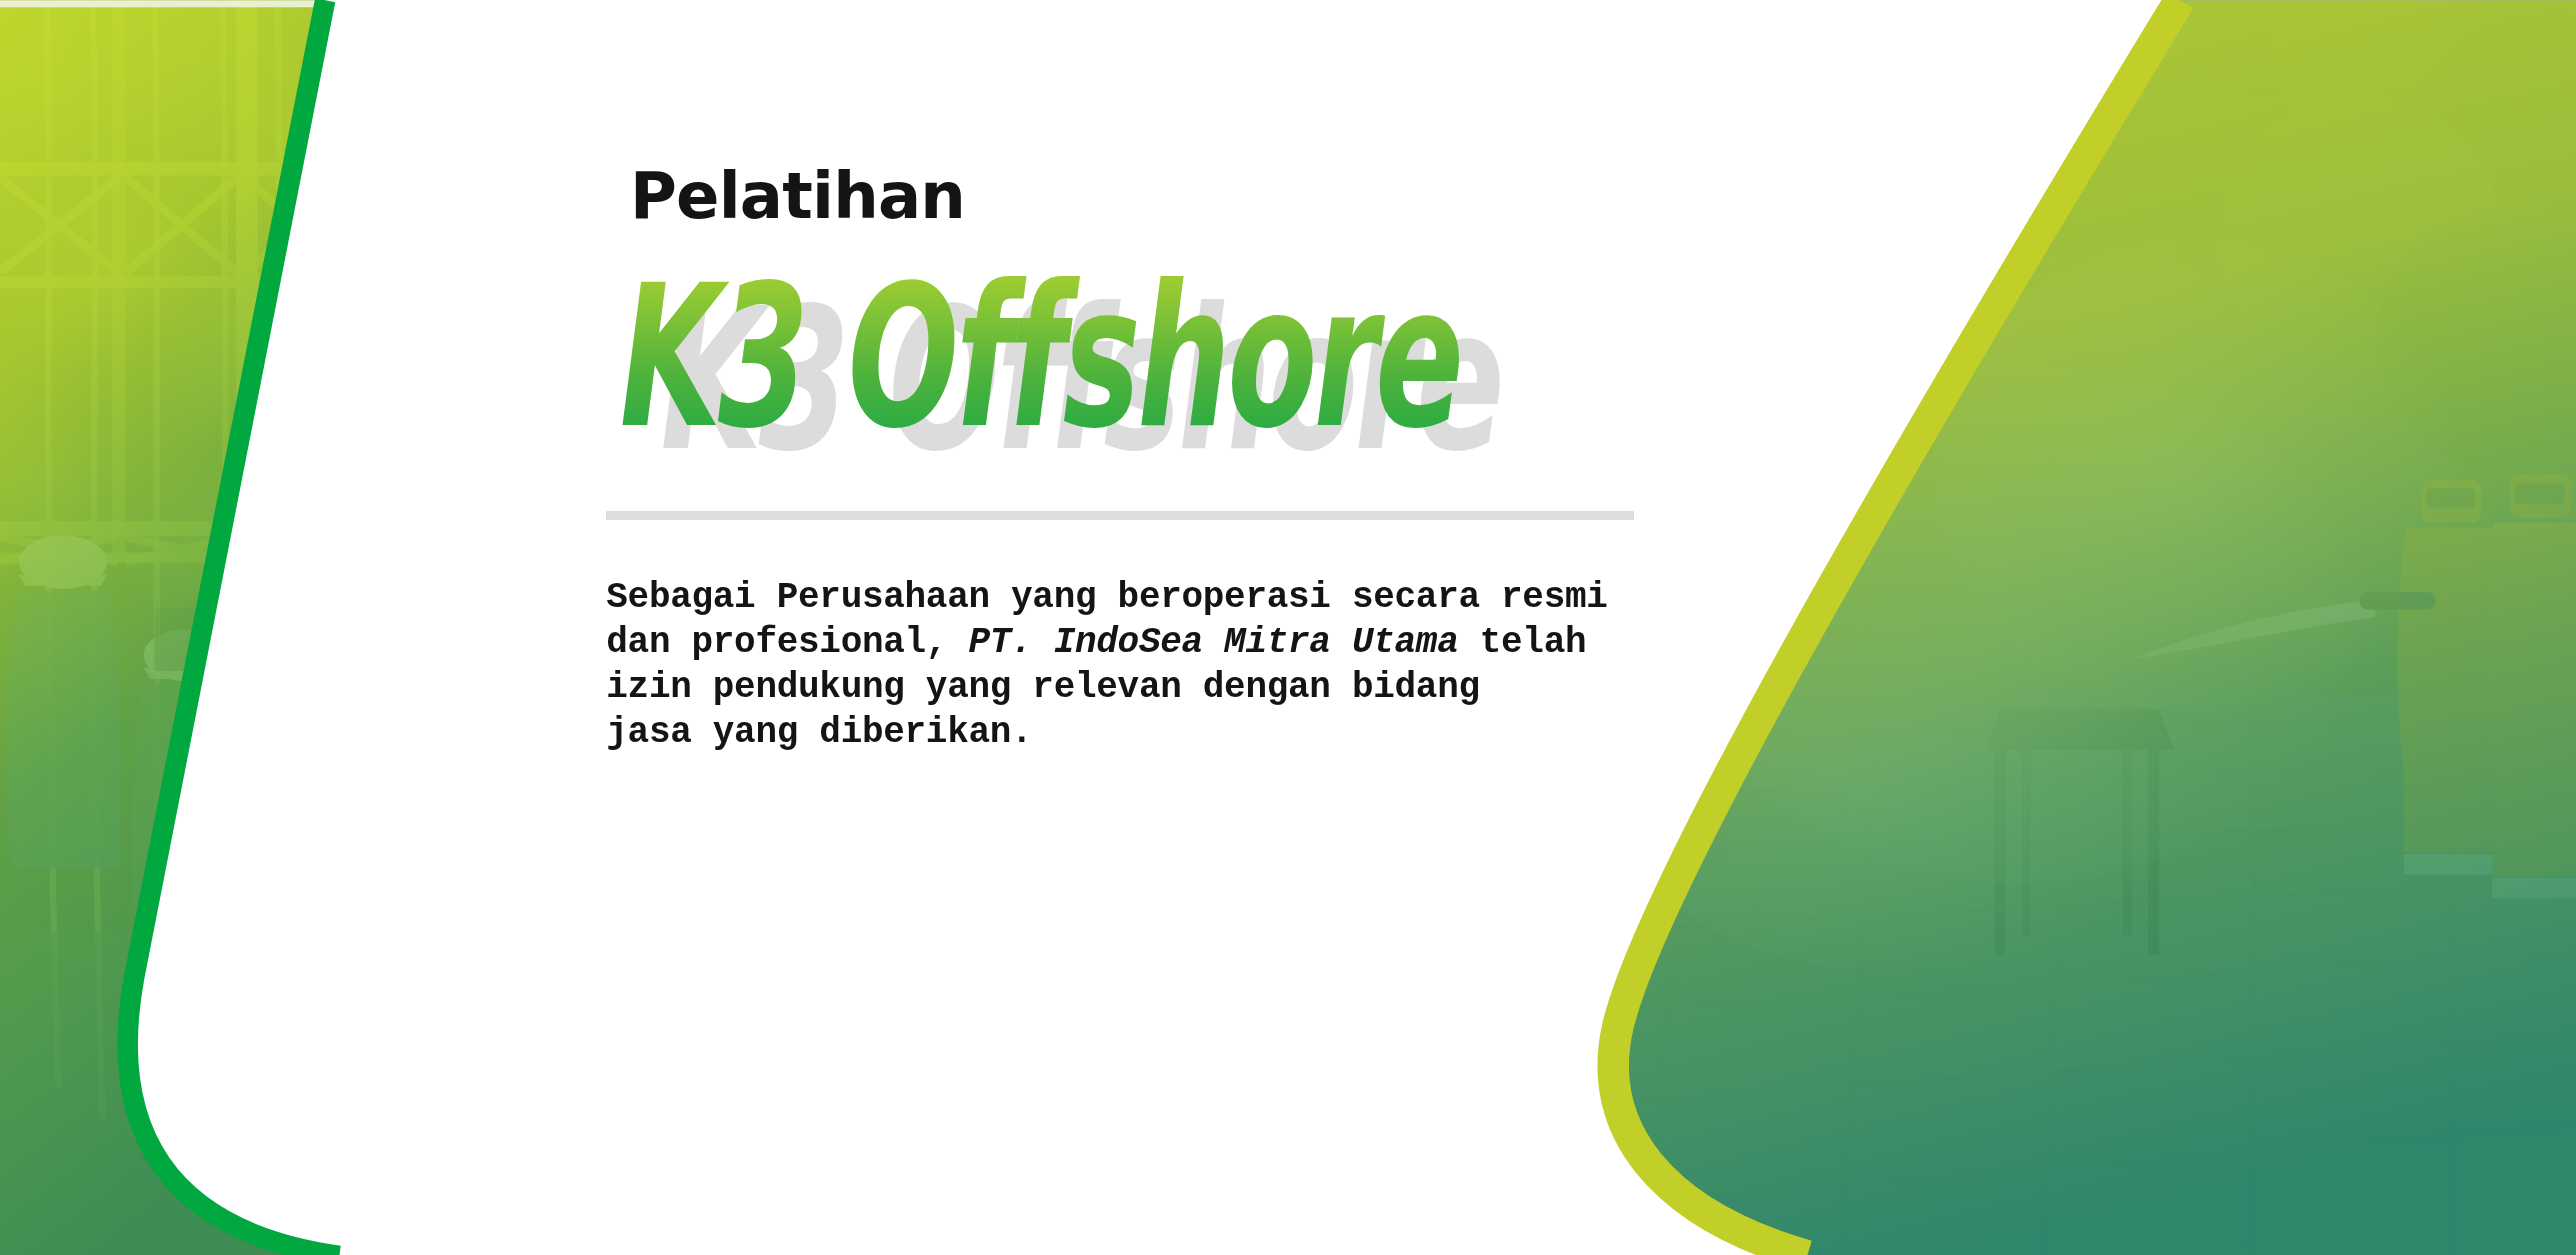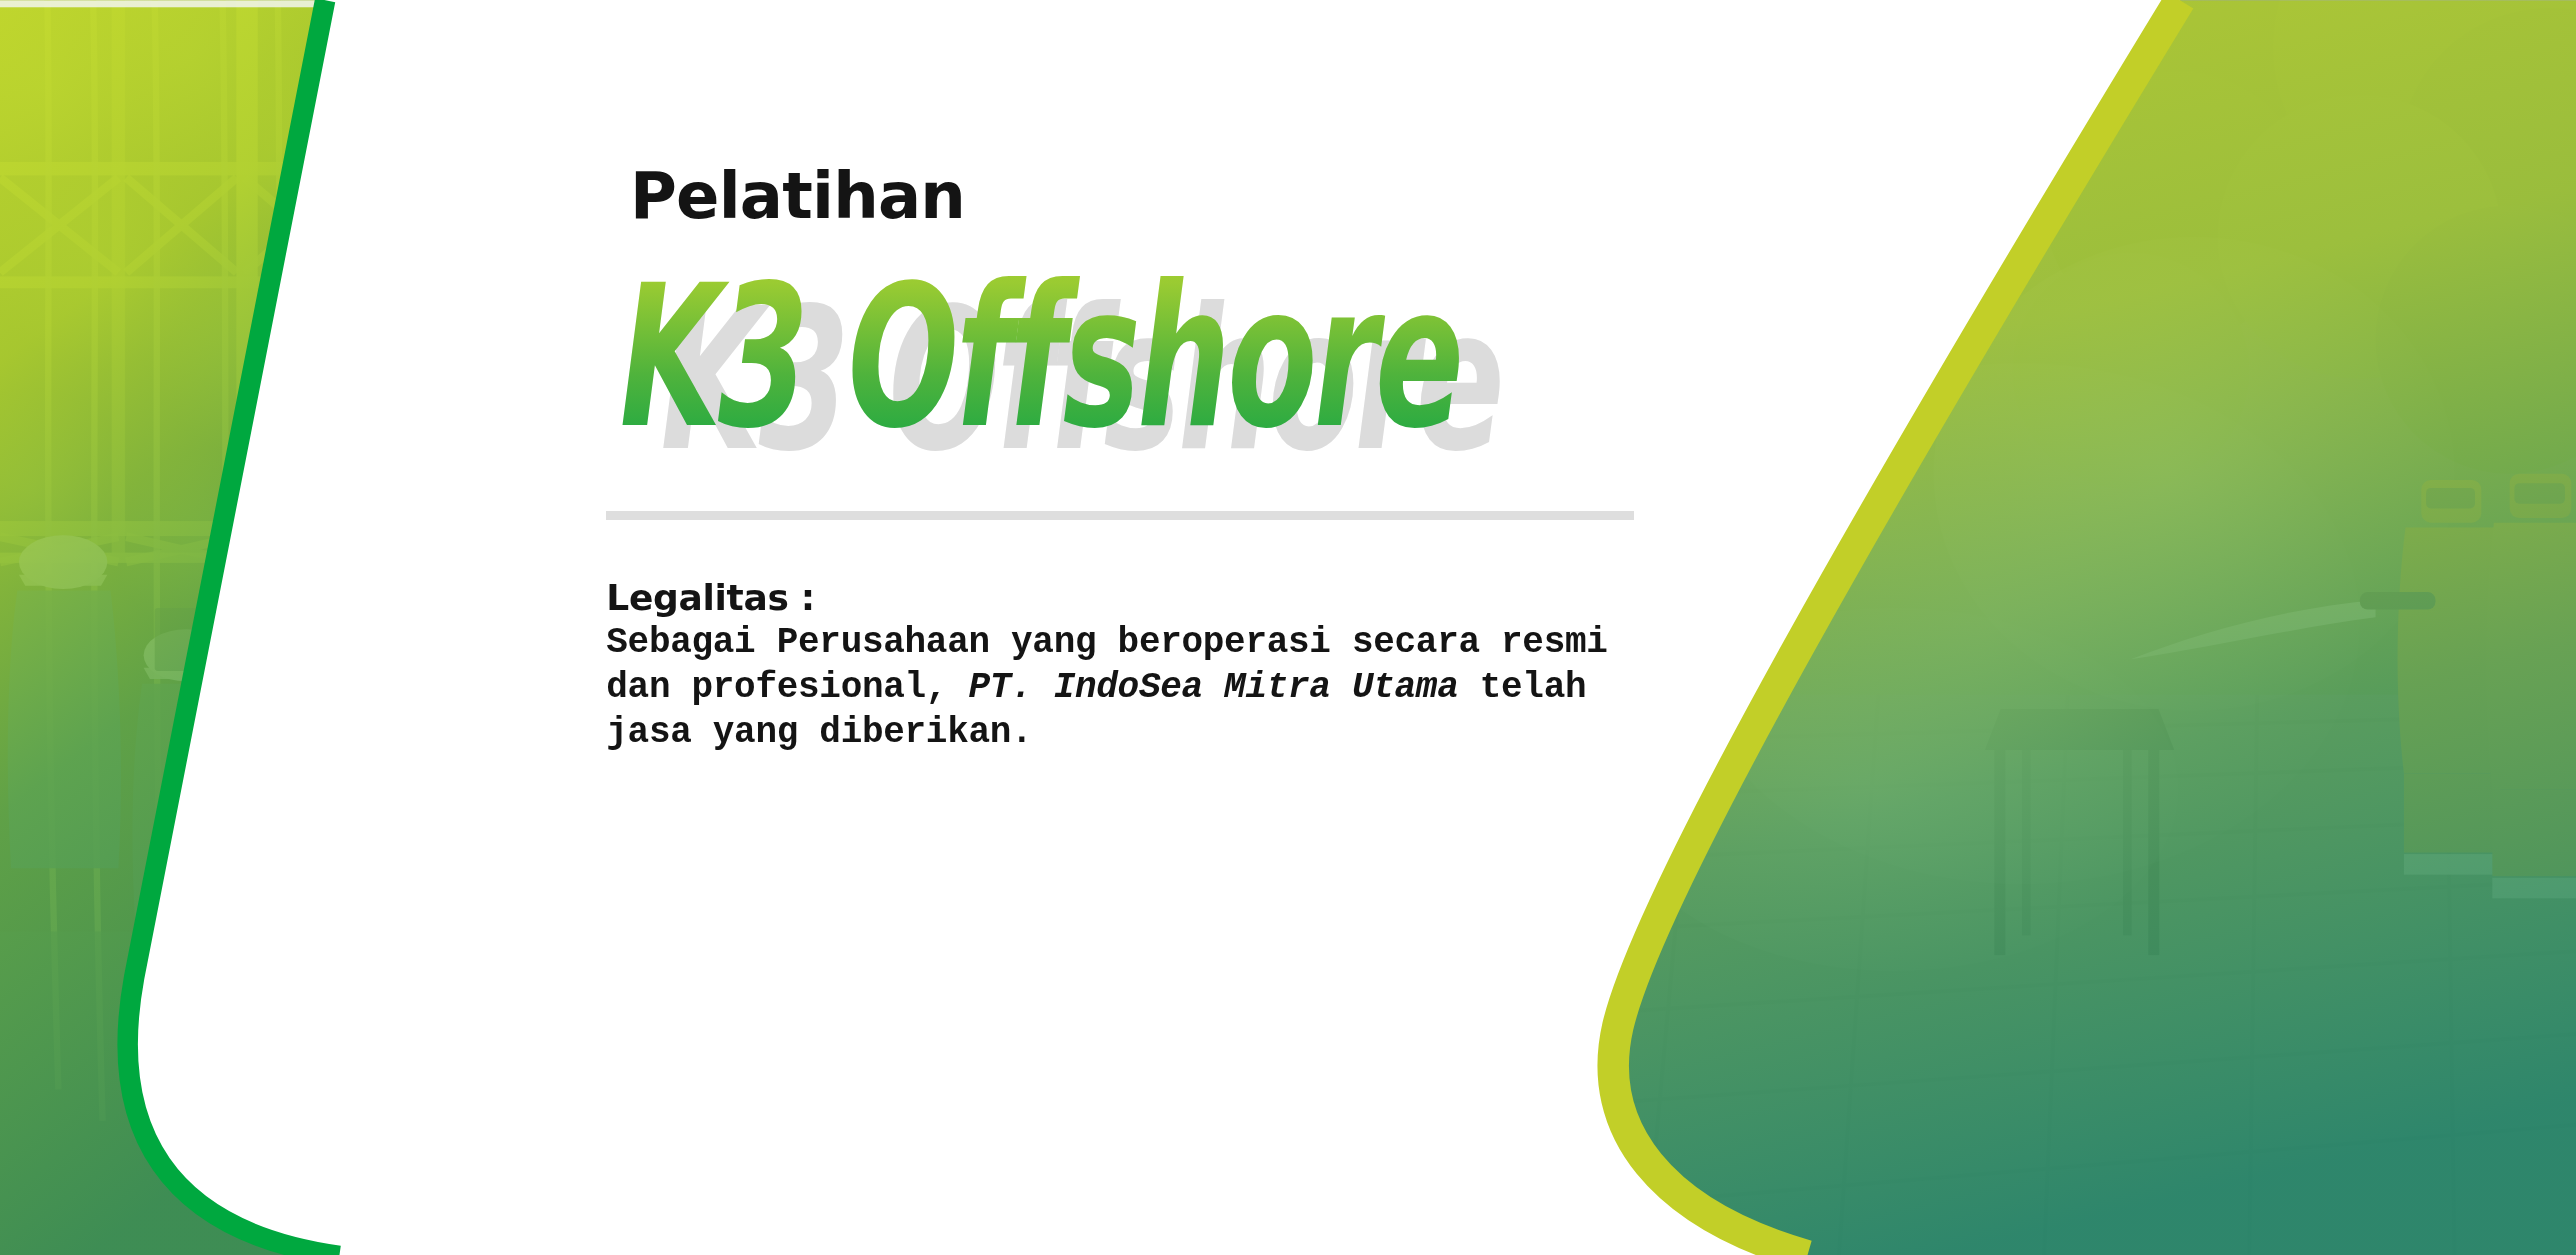--- a/index.html
+++ b/index.html
@@ -326,21 +326,21 @@
 
         <text id="title-shadow" x="30" y="268" font-family="'DejaVu Sans Condensed','DejaVu Sans',sans-serif" font-size="250" font-weight="bold" font-style="italic" letter-spacing="-6" transform="scale(0.74,1) translate(40,0)" fill="#DCDCDC">K3 Offshore</text>
 
         <text id="title-main" x="0" y="238" font-family="'DejaVu Sans Condensed','DejaVu Sans',sans-serif" font-size="250" font-weight="bold" font-style="italic" letter-spacing="-6" transform="scale(0.74,1)" fill="url(#gTitle)">K3 Offshore</text>
       </svg>
     </div>
 
     <div class="rule"></div>
 
     <div class="body-block">
-      <span class="lead">Legalitas :</span>
       <span class="paragraph">Sebagai Perusahaan yang beroperasi secara resmi</span>
       <span class="paragraph"><span>dan profesional, </span><span class="company">PT. IndoSea Mitra Utama</span><span> telah</span></span>
+      <span class="paragraph">izin pendukung yang relevan dengan bidang</span>
       <span class="paragraph">jasa yang diberikan.</span>
     </div>
 
   </div>
 </div>
 
 
 </body></html>

